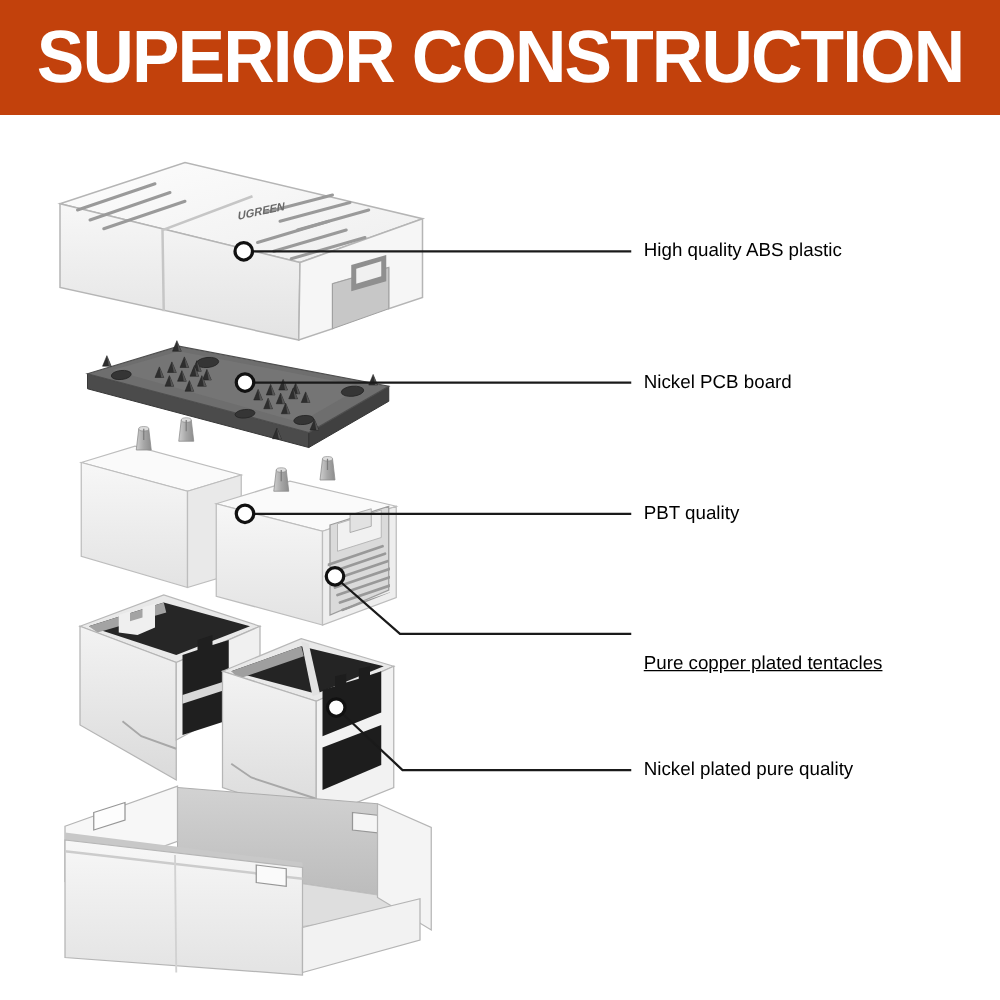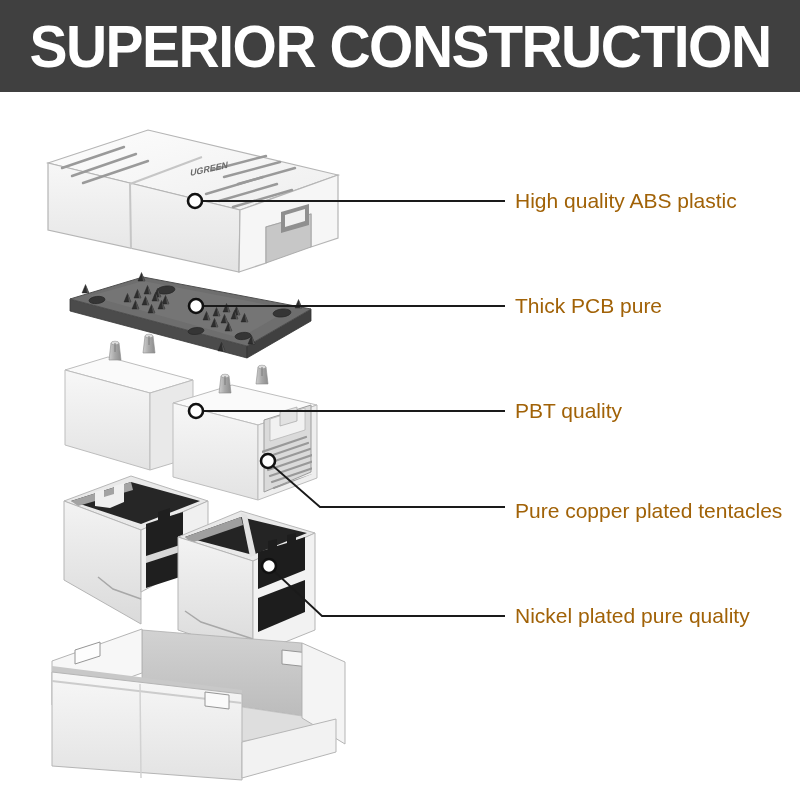--- a/index.html
+++ b/index.html
@@ -1,26 +1,26 @@
 <!DOCTYPE html>
 <html><head>
 <meta charset="utf-8">
 <style>
   html,body{margin:0;padding:0;background:#ffffff;}
   body{width:800px;height:800px;position:relative;overflow:hidden;
        font-family:"Liberation Sans",sans-serif;}
   .banner{position:absolute;left:0;top:0;width:800px;height:92px;
-          background:#404040;display:flex;align-items:center;justify-content:center;}
+          background:#c2410c;display:flex;align-items:center;justify-content:center;}
   .banner h1{margin:0;color:#ffffff;font-size:57px;font-weight:bold;
              letter-spacing:-1.5px;white-space:nowrap;transform:scaleY(1.04);}
   .diagram-svg{position:absolute;left:0;top:0;width:800px;height:800px;}
-  .callout-label{position:absolute;left:515px;color:#a16207;font-size:21px;
+  .callout-label{position:absolute;left:515px;color:#000000;font-size:15px;
                  line-height:26px;white-space:nowrap;}
   .lbl-1{top:188px;} .lbl-2{top:293px;} .lbl-3{top:398px;}
-  .lbl-4{top:498px;} .lbl-5{top:603px;}
+  .lbl-4{top:518px;text-decoration:underline;} .lbl-5{top:603px;}
 </style>
 </head>
 <body>
 
 <div class="banner">
   <h1>SUPERIOR CONSTRUCTION</h1>
 </div>
 
 <svg class="diagram-svg" viewBox="0 0 800 800">
   <defs>
@@ -199,16 +199,16 @@
   <g fill="#ffffff" stroke="#111111" stroke-width="2.6">
     <circle cx="195" cy="201" r="7"></circle>
     <circle cx="196" cy="306" r="7"></circle>
     <circle cx="196" cy="411" r="7"></circle>
     <circle cx="268" cy="461" r="7"></circle>
     <circle cx="269" cy="566" r="7"></circle>
   </g>
 </svg>
 
 <div class="callout-label lbl-1">High quality ABS plastic</div>
-<div class="callout-label lbl-2">Thick PCB pure</div>
+<div class="callout-label lbl-2">Nickel PCB board</div>
 <div class="callout-label lbl-3">PBT quality</div>
 <div class="callout-label lbl-4">Pure copper plated tentacles</div>
 <div class="callout-label lbl-5">Nickel plated pure quality</div>
 
 </body></html>

